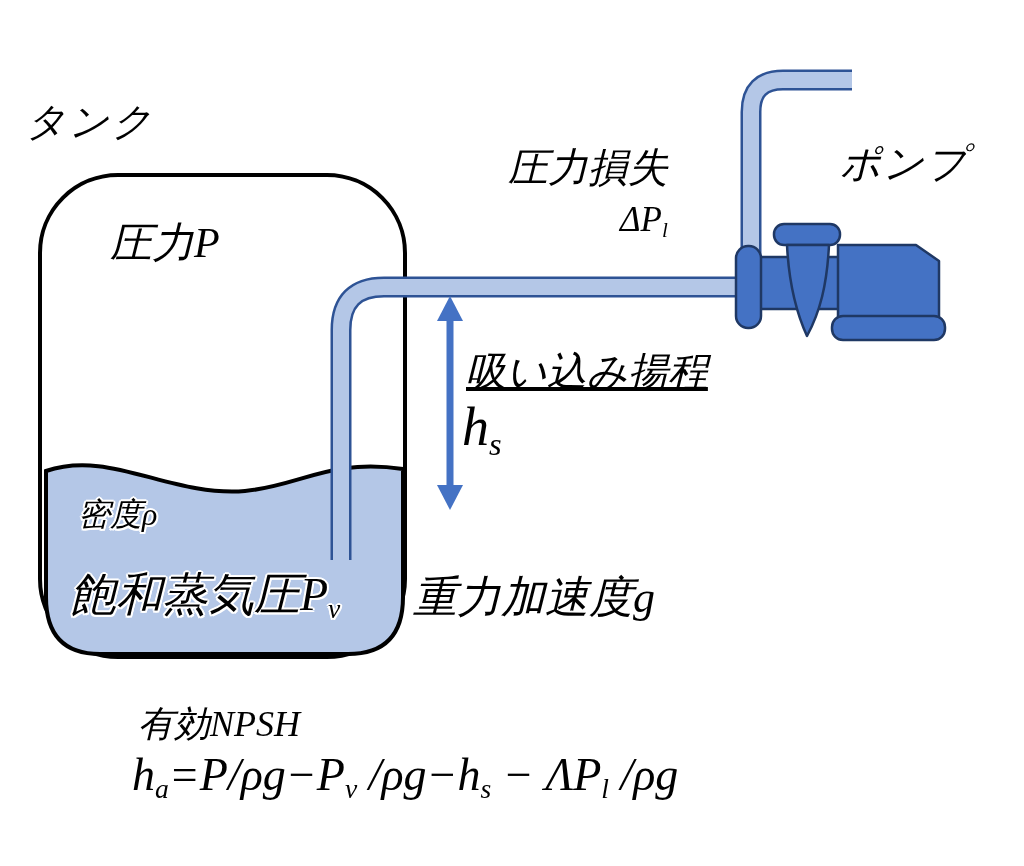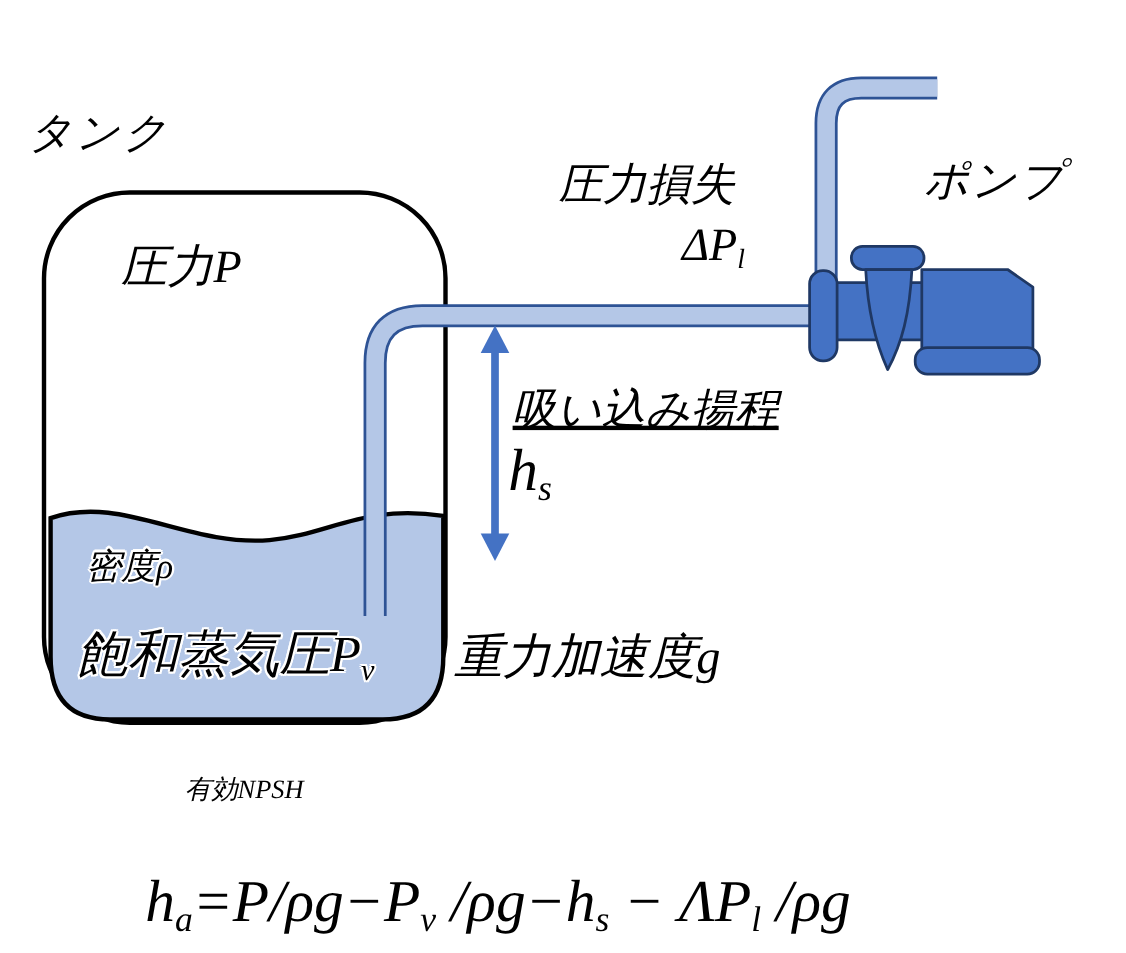--- a/index.html
+++ b/index.html
@@ -49,39 +49,39 @@
       <rect x="736" y="246" width="25" height="82" rx="12"></rect>
     </g>
   </svg>
 
   <div class="label" style="left:26px;top:102px;font-size:39px;letter-spacing:3px;">タンク</div>
 
   <div class="label" style="left:110px;top:222px;font-size:42px;">圧力P</div>
 
   <div class="label" style="left:508px;top:148px;font-size:40px;">圧力損失</div>
 
-  <div class="label" style="left:620px;top:202px;font-size:42px;">
+  <div class="label" style="left:620px;top:202px;font-size:35px;">
     <span>ΔP</span><sub>l</sub>
   </div>
 
   <div class="label" style="left:840px;top:144px;font-size:40px;letter-spacing:2px;">ポンプ</div>
 
   <div class="label" style="left:466px;top:352px;font-size:40px;text-decoration:underline;">吸い込み揚程</div>
 
   <div class="label" style="left:462px;top:400px;font-size:54px;">
     <span>h</span><sub>s</sub>
   </div>
 
   <div class="label" style="left:78px;top:498px;font-size:32px;">密度ρ</div>
 
   <div class="label" style="left:70px;top:572px;font-size:46px;">
     <span>飽和蒸気圧P</span><sub>v</sub>
   </div>
 
   <div class="label" style="left:413px;top:576px;font-size:44px;">重力加速度g</div>
 
-  <div class="label" style="left:138px;top:706px;font-size:24px;margin-left:30px;">有効NPSH</div>
+  <div class="label" style="left:138px;top:706px;font-size:36px;">有効NPSH</div>
 
-  <div class="label" style="left:132px;top:752px;font-size:54px;margin-top:40px;">
+  <div class="label" style="left:132px;top:752px;font-size:46px;">
     <span>h</span><sub>a</sub><span>=P/ρg−P</span><sub>v</sub><span> /ρg−h</span><sub>s</sub><span> − ΛP</span><sub>l</sub><span> /ρg</span>
   </div>
 
 </div>
 
 </body></html>

